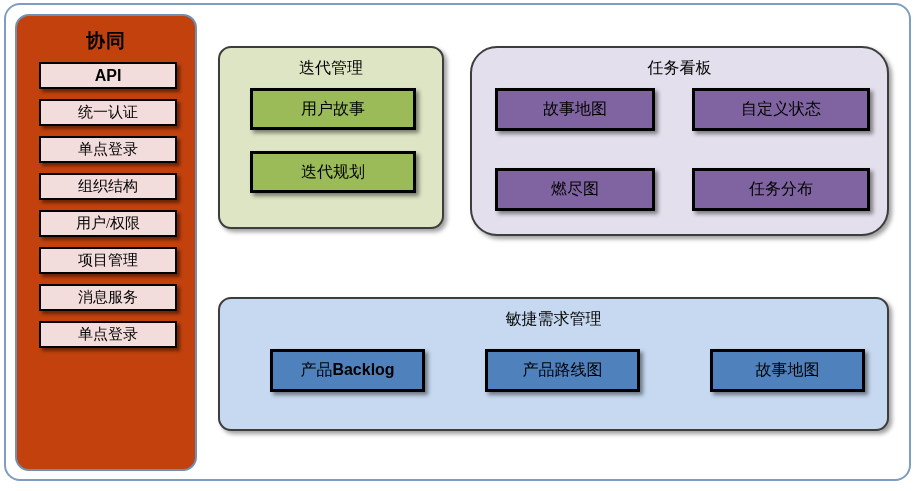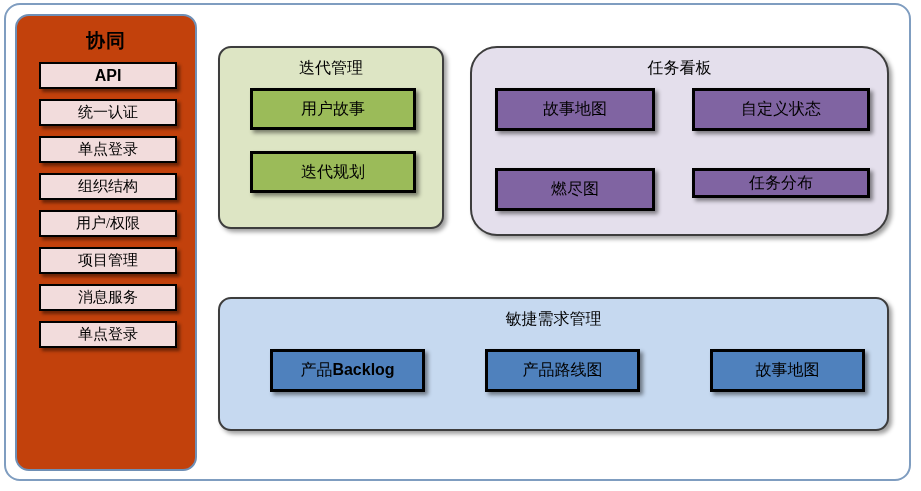--- a/index.html
+++ b/index.html
@@ -150,21 +150,21 @@
   .card.blue   { background: #4f81bd; }
 
   
   #card-user-story { left: 30px; top: 40px;  width: 166px; height: 42px; }
   #card-iter-plan  { left: 30px; top: 103px; width: 166px; height: 42px; }
 
   
   #card-task-card    { left: 23px;  top: 40px;  width: 160px; height: 43px; }
   #card-custom-state { left: 220px; top: 40px;  width: 178px; height: 43px; }
   #card-burndown     { left: 23px;  top: 120px; width: 160px; height: 43px; }
-  #card-task-dist    { left: 220px; top: 120px; width: 178px; height: 30px; }
+  #card-task-dist    { left: 220px; top: 120px; width: 178px; height: 43px; }
 
   
   #card-backlog  { left: 50px;  top: 50px; width: 155px; height: 43px; }
   #card-roadmap  { left: 265px; top: 50px; width: 155px; height: 43px; }
   #card-storymap { left: 490px; top: 50px; width: 155px; height: 43px; }
 
   #card-backlog .label {
     font-family: "Liberation Serif", serif;
   }
   #card-backlog .label .latin {

